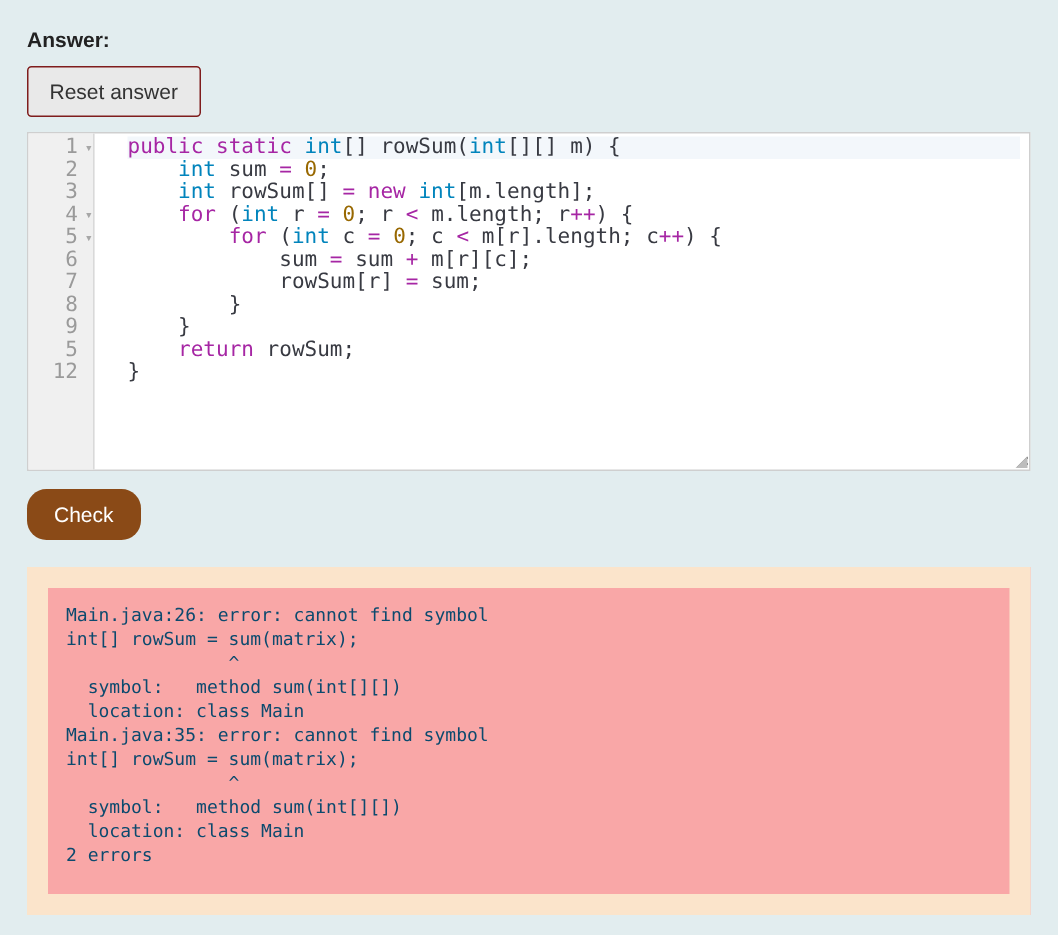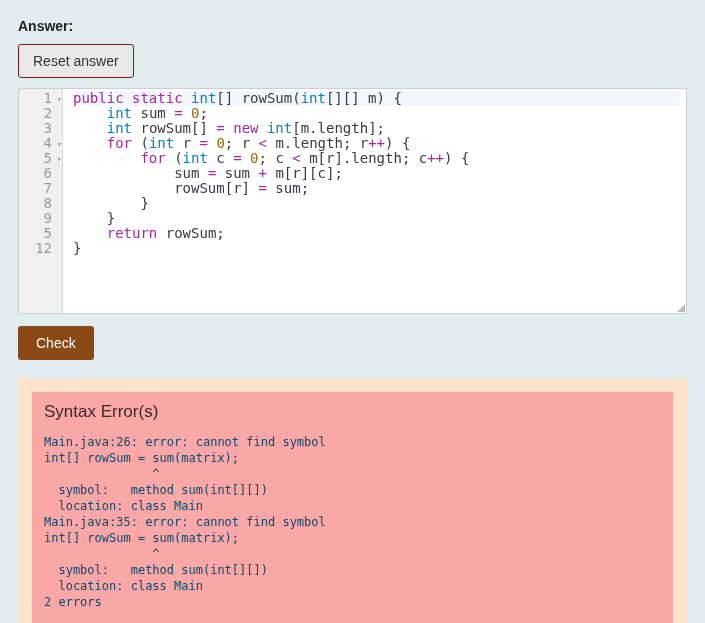--- a/index.html
+++ b/index.html
@@ -58,35 +58,36 @@
     font-size: 9px;
     color: #a7a7a7;
   }
   .code-area {
     flex: 1;
     padding: 2px 6px 2px 10px;
     white-space: pre;
     overflow: hidden;
     min-height: 224px;
     resize: both;
+    margin-left: 12px;
   }
   .code-area .line { height: 15px; }
   .code-area .line.hl { background: #f3f7fb; }
   .kw  { color: #a626a4; } 
   .ty  { color: #0184bc; } 
   .num { color: #986801; }
   .op  { color: #a626a4; }
   .pn  { color: #383a42; }
   .id  { color: #383a42; }
   .check-btn {
     margin-top: 12px;
     background: #8a4a17;
     color: #fff;
     border: none;
-    border-radius: 3px;
+    border-radius: 13px;
     padding: 9px 18px;
     font-size: 14px;
     cursor: pointer;
     text-align: center;
   }
   .error-panel {
     margin-top: 18px;
     background: #f9a7a7;
     border: 14px solid #fbe4cb;
     padding: 10px 12px 18px 12px;
@@ -144,21 +145,20 @@
       <div class="ln">5</div>
       <div class="ln">12</div>
     </div>
   <div class="code-area" id="code"><div class="line hl"><span class="kw">public</span> <span class="kw">static</span> <span class="ty">int</span><span class="pn">[] </span><span class="id">rowSum</span><span class="pn">(</span><span class="ty">int</span><span class="pn">[][] </span><span class="id">m</span><span class="pn">) {</span></div><div class="line">    <span class="ty">int</span> <span class="id">sum</span> <span class="op">=</span> <span class="num">0</span><span class="pn">;</span></div><div class="line">    <span class="ty">int</span> <span class="id">rowSum</span><span class="pn">[] </span><span class="op">=</span> <span class="kw">new</span> <span class="ty">int</span><span class="pn">[</span><span class="id">m</span><span class="pn">.</span><span class="id">length</span><span class="pn">];</span></div><div class="line">    <span class="kw">for</span> <span class="pn">(</span><span class="ty">int</span> <span class="id">r</span> <span class="op">=</span> <span class="num">0</span><span class="pn">; </span><span class="id">r</span> <span class="op">&lt;</span> <span class="id">m</span><span class="pn">.</span><span class="id">length</span><span class="pn">; </span><span class="id">r</span><span class="op">++</span><span class="pn">) {</span></div><div class="line">        <span class="kw">for</span> <span class="pn">(</span><span class="ty">int</span> <span class="id">c</span> <span class="op">=</span> <span class="num">0</span><span class="pn">; </span><span class="id">c</span> <span class="op">&lt;</span> <span class="id">m</span><span class="pn">[</span><span class="id">r</span><span class="pn">].</span><span class="id">length</span><span class="pn">; </span><span class="id">c</span><span class="op">++</span><span class="pn">) {</span></div><div class="line">            <span class="id">sum</span> <span class="op">=</span> <span class="id">sum</span> <span class="op">+</span> <span class="id">m</span><span class="pn">[</span><span class="id">r</span><span class="pn">][</span><span class="id">c</span><span class="pn">];</span></div><div class="line">            <span class="id">rowSum</span><span class="pn">[</span><span class="id">r</span><span class="pn">] </span><span class="op">=</span> <span class="id">sum</span><span class="pn">;</span></div><div class="line">        <span class="pn">}</span></div><div class="line">    <span class="pn">}</span></div><div class="line">    <span class="kw">return</span> <span class="id">rowSum</span><span class="pn">;</span></div><div class="line"><span class="pn">}</span></div></div>
   <div class="resize-handle"></div>
 </div>
 
 <button class="check-btn">Check</button>
 
 <div class="error-panel">
-  <div class="error-title">Syntax Error(s)</div>
   <div class="error-body">Main.java:26: error: cannot find symbol
 int[] rowSum = sum(matrix);
                ^
   symbol:   method sum(int[][])
   location: class Main
 Main.java:35: error: cannot find symbol
 int[] rowSum = sum(matrix);
                ^
   symbol:   method sum(int[][])
   location: class Main

